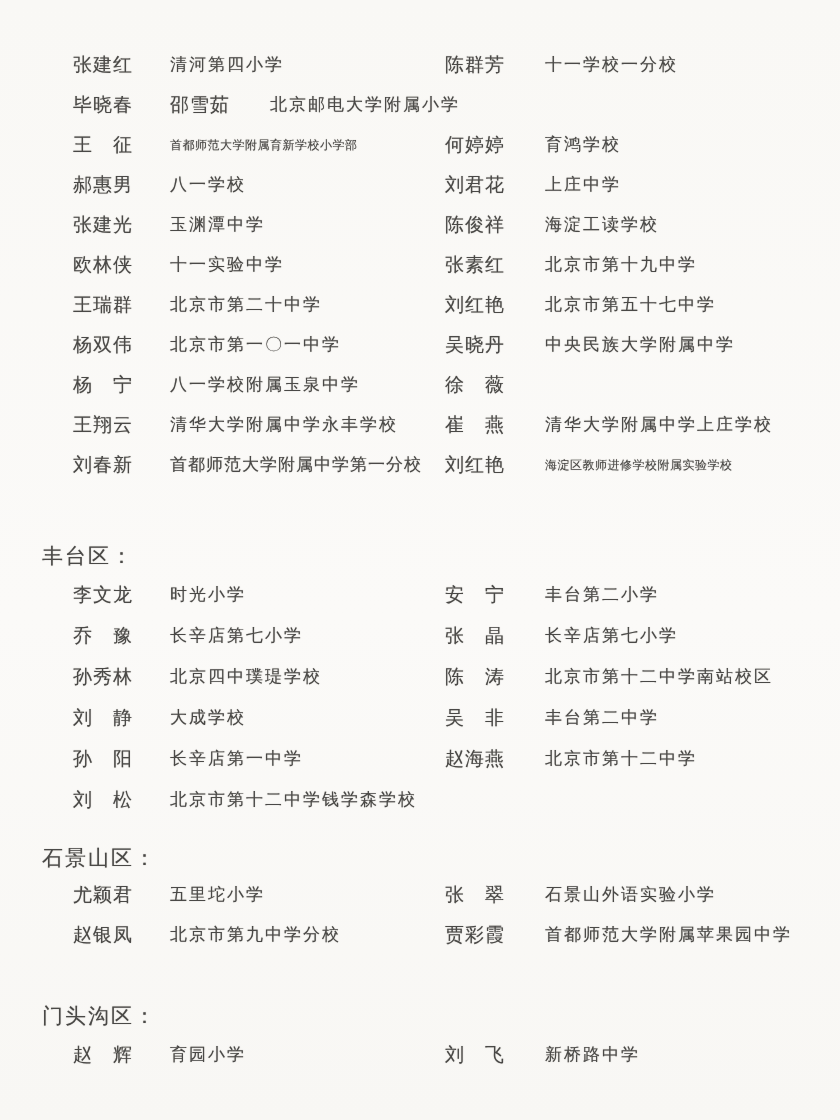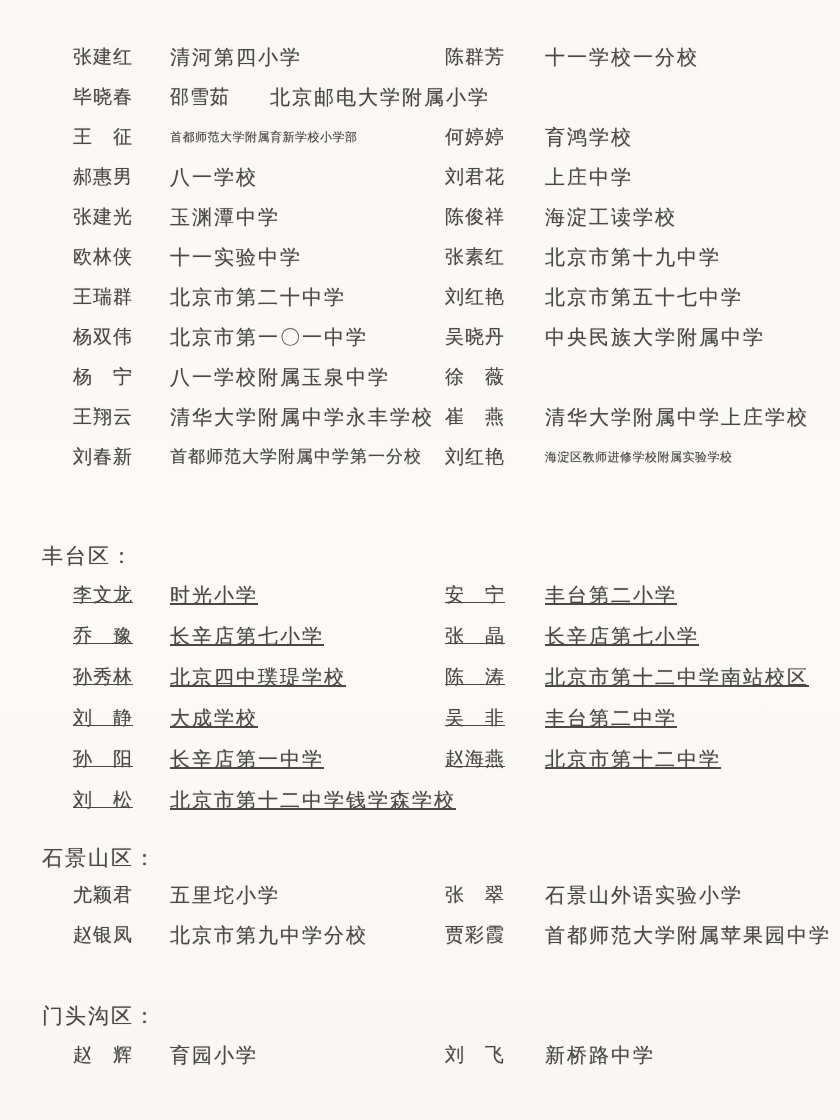--- a/index.html
+++ b/index.html
@@ -13,34 +13,34 @@
     color:#4a4947;
     text-shadow:0 0 1px rgba(118,115,108,0.65);
   }
   .content{padding-top:45px;}
   .row{
     display:flex;
     align-items:flex-start;
     padding-left:73px;
     line-height:24px;
   }
-  .s1 .row{height:40px;}
-  .s2 .row{height:41px;text-decoration:underline;}
+  .s1 .row{height:40px;align-items:center;}
+  .s2 .row{height:41px;}
   .s3 .row{height:40px;}
   .s4 .row{height:40px;}
   .nm{
     flex:0 0 auto;
     width:97px;
     font-size:19px;
     letter-spacing:1px;
     white-space:nowrap;
   }
   .nm.r{width:100px;}
   .sc{
-    font-size:20px;
+    font-size:17px;
     letter-spacing:2px;
     white-space:nowrap;
   }
   .sc.l{flex:0 0 auto;width:275px;}
   .sc.r{flex:1 1 auto;}
   .sc.med{font-size:17px;letter-spacing:1px;}
   .sc.small{font-size:12px;letter-spacing:0.5px;}
   .sec-header{
     margin-left:42px;
     font-size:21px;

